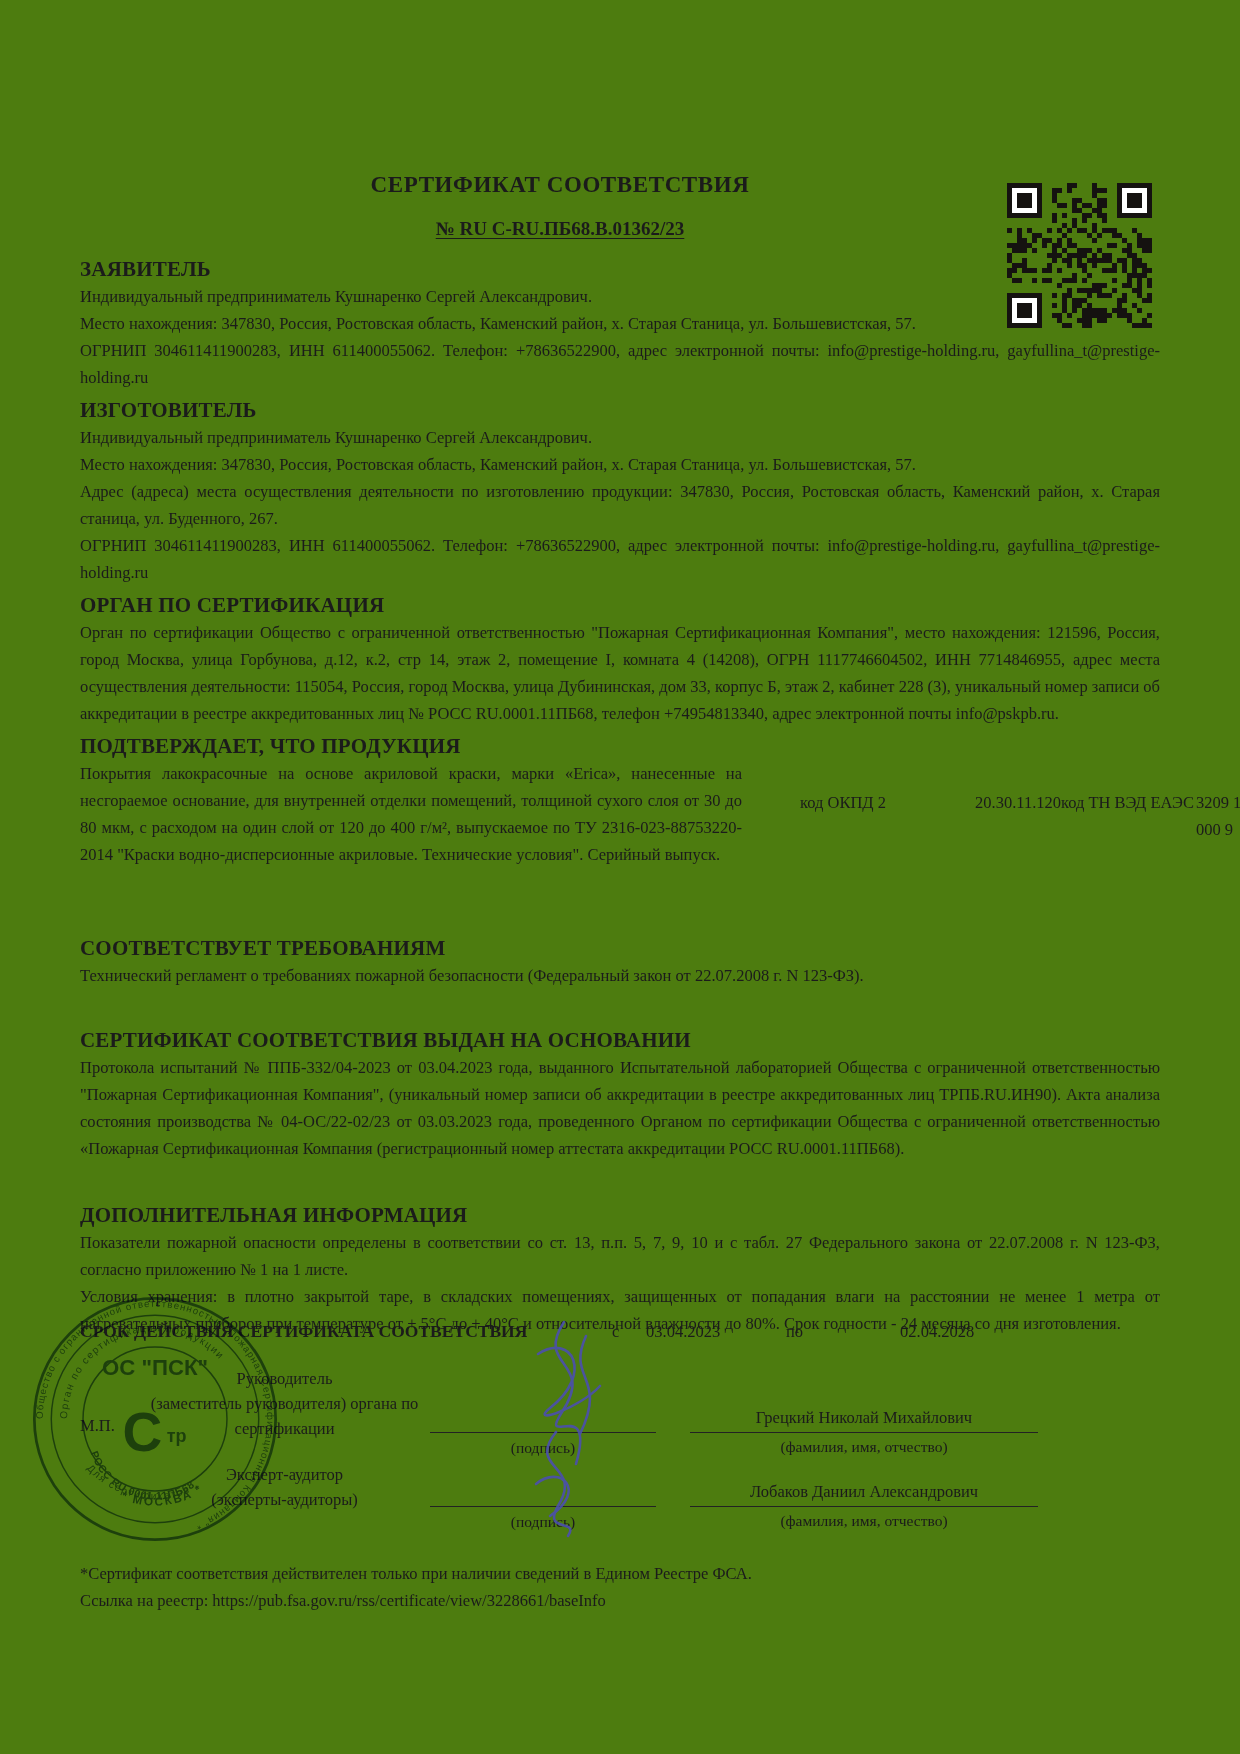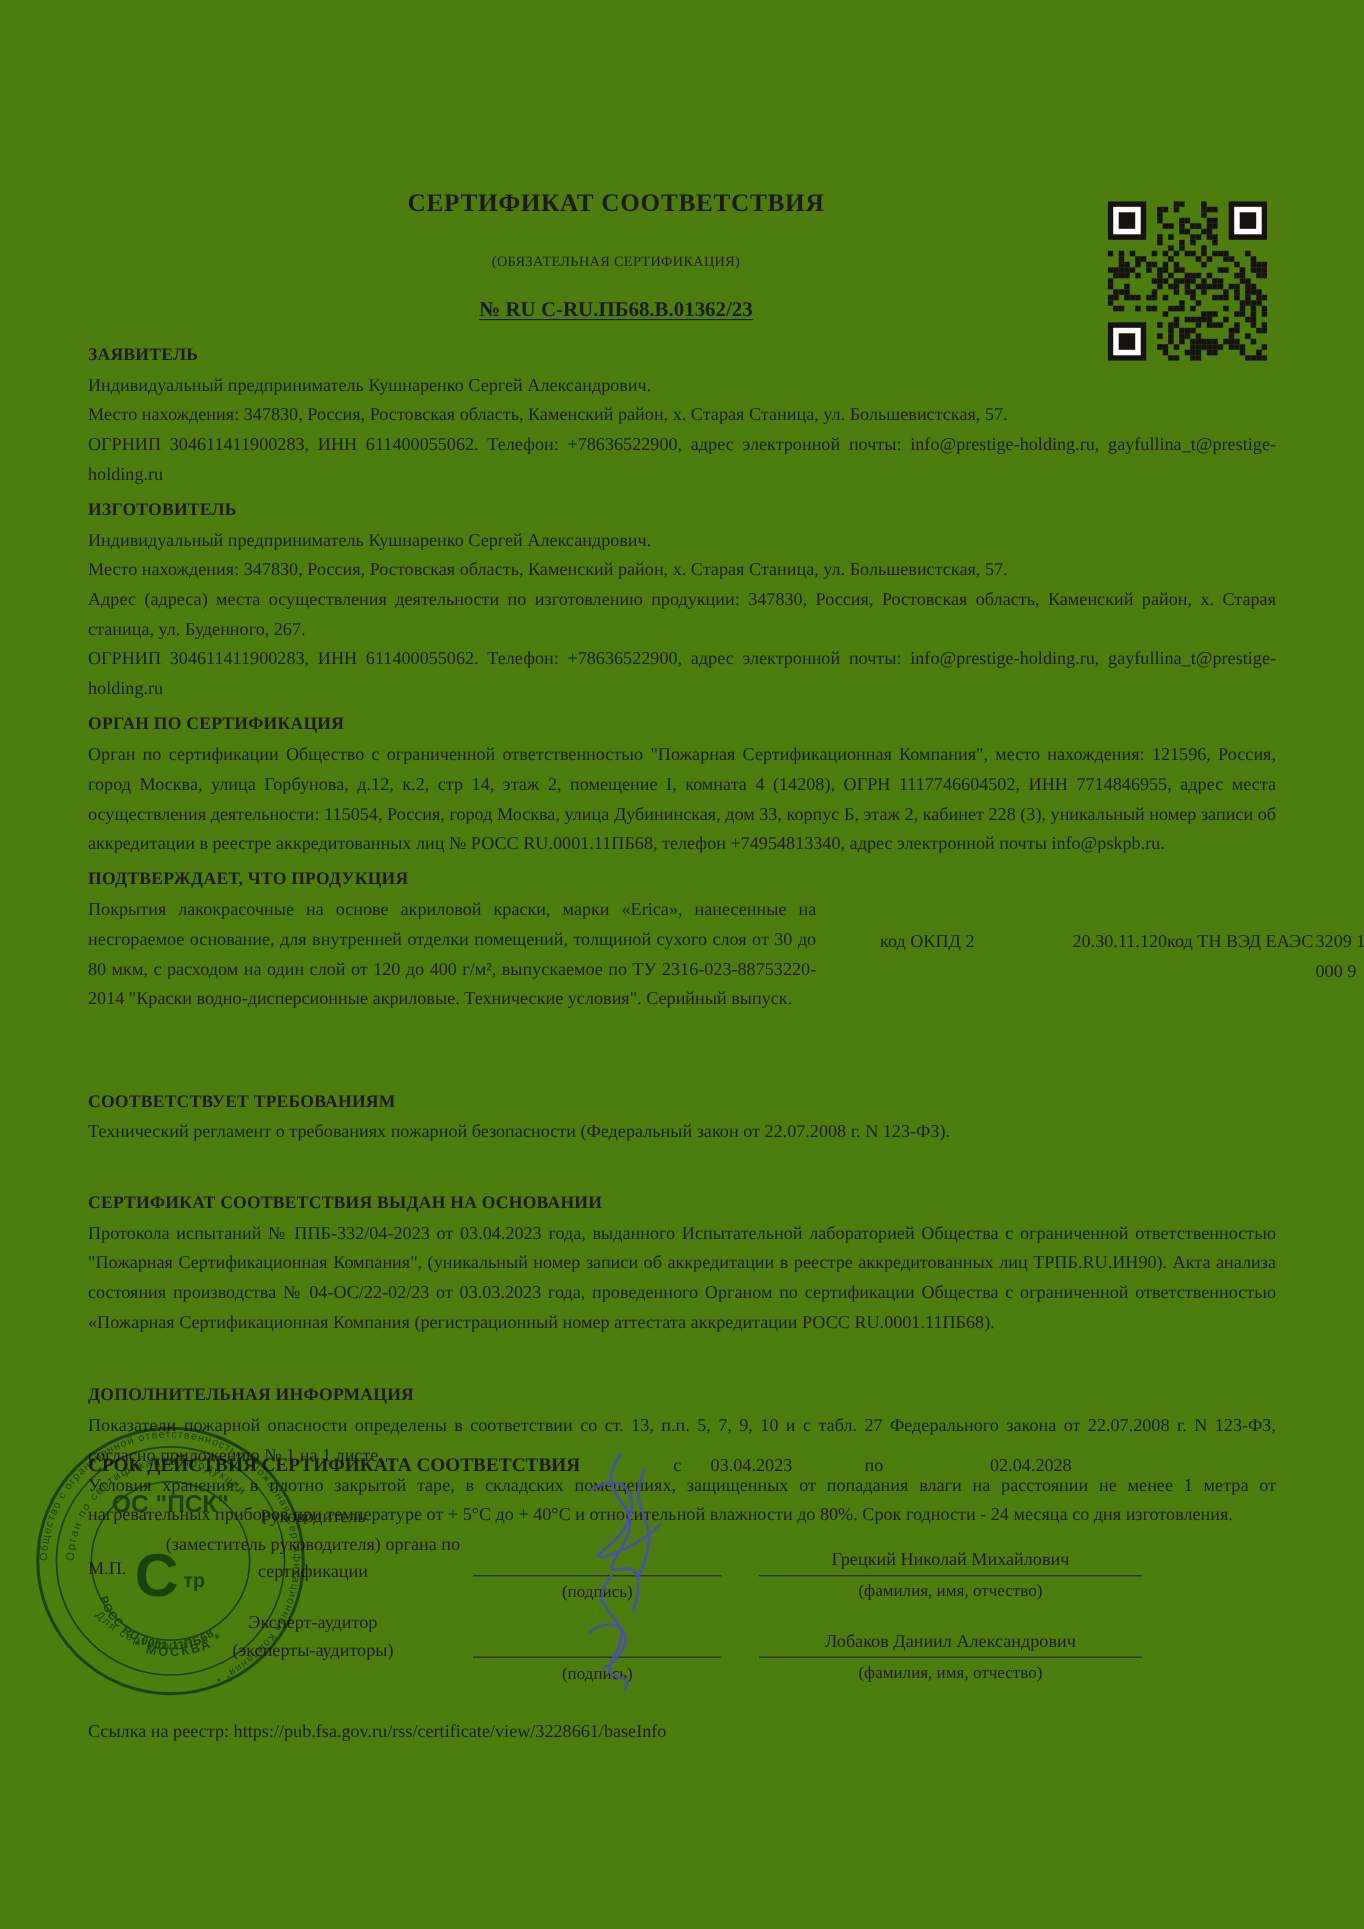--- a/index.html
+++ b/index.html
@@ -12,21 +12,21 @@
     padding:172px 80px 0 80px;
     font-family:"Liberation Serif","DejaVu Serif",serif;
     font-size:16.5px;line-height:27px;color:#1b1b1b;
     overflow:hidden;
   }
   .doc-head{text-align:center;padding-right:120px;}
   .doc-title{font-size:23px;font-weight:bold;letter-spacing:.6px;line-height:26px;margin:0;}
   .doc-subtitle{font-size:13px;margin-top:26px;letter-spacing:.3px;}
   .doc-number{font-size:19px;font-weight:bold;margin-top:17px;text-decoration:underline;text-underline-offset:3px;}
   .qr{position:absolute;left:1007px;top:183px;width:145px;height:145px;}
-  h2.sec{font-size:16px;font-weight:bold;margin:6px 0 0 0;line-height:27px;letter-spacing:.2px;}
+  h2.sec{font-size:21px;font-weight:bold;margin:6px 0 0 0;line-height:27px;letter-spacing:.2px;}
   .sec-first{margin-top:14px !important;}
   p.just{margin:0;text-align:justify;}
   p.plain{margin:0;}
   .product-wrap{display:flex;align-items:flex-start;}
   .product-text{width:662px;}
   .codes{margin-left:auto;width:360px;display:flex;flex-direction:row;justify-content:space-between;height:86px;padding-top:29px;}
   .code-row{display:flex;}
   .code-label{width:175px;}
   .gap60{margin-top:60px;}
   .gap38{margin-top:38px;}
@@ -318,21 +318,20 @@
       <rect x="110" y="0" width="35" height="35" fill="#151210"></rect>
       <rect x="115" y="5" width="25" height="25" fill="#fff"></rect>
       <rect x="120" y="10" width="15" height="15" fill="#151210"></rect>
       <rect x="0" y="110" width="35" height="35" fill="#151210"></rect>
       <rect x="5" y="115" width="25" height="25" fill="#fff"></rect>
       <rect x="10" y="120" width="15" height="15" fill="#151210"></rect>
     </svg>
 
   <div class="doc-head">
     <h1 class="doc-title">СЕРТИФИКАТ СООТВЕТСТВИЯ</h1>
-    <div class="doc-subtitle">(ОБЯЗАТЕЛЬНАЯ СЕРТИФИКАЦИЯ)</div>
     <div class="doc-number">№ RU С-RU.ПБ68.В.01362/23</div>
   </div>
 
   <section>
     <h2 class="sec sec-first">ЗАЯВИТЕЛЬ</h2>
     <p class="plain">Индивидуальный предприниматель Кушнаренко Сергей Александрович.</p>
     <p class="plain">Место нахождения: 347830, Россия, Ростовская область, Каменский район, х. Старая Станица, ул. Большевистская, 57.</p>
     <p class="just">ОГРНИП 304611411900283, ИНН 611400055062. Телефон: +78636522900, адрес электронной почты: info@prestige-holding.ru, gayfullina_t@prestige-holding.ru</p>
   </section>
 
@@ -452,16 +451,17 @@
       <text font-size="9.6" letter-spacing="1.6"><textPath href="#ringMidBottom" startOffset="18">Для сертификатов</textPath></text>
       <text x="120" y="78" font-size="21" font-weight="bold" text-anchor="middle">ОС "ПСК"</text>
       <text x="108" y="150" font-size="52" font-weight="bold" text-anchor="middle">С</text>
       <text x="131" y="142" font-size="17" font-weight="bold">тр</text>
       <text font-size="10" font-weight="bold" letter-spacing="0.6"><textPath href="#arcRegistry" startOffset="4">РОСС RU.0001.11ПБ68</textPath></text>
       <text font-size="11" font-weight="bold" letter-spacing="2"><textPath href="#arcCity" startOffset="48">* МОСКВА *</textPath></text>
     </g>
   </svg>
 
   <div class="footer">
+    <p class="plain">*Сертификат соответствия действителен только при наличии сведений в Едином Реестре ФСА.</p>
     <p class="plain">Ссылка на реестр: https://pub.fsa.gov.ru/rss/certificate/view/3228661/baseInfo</p>
   </div>
 
 </div>
 
 </body></html>

